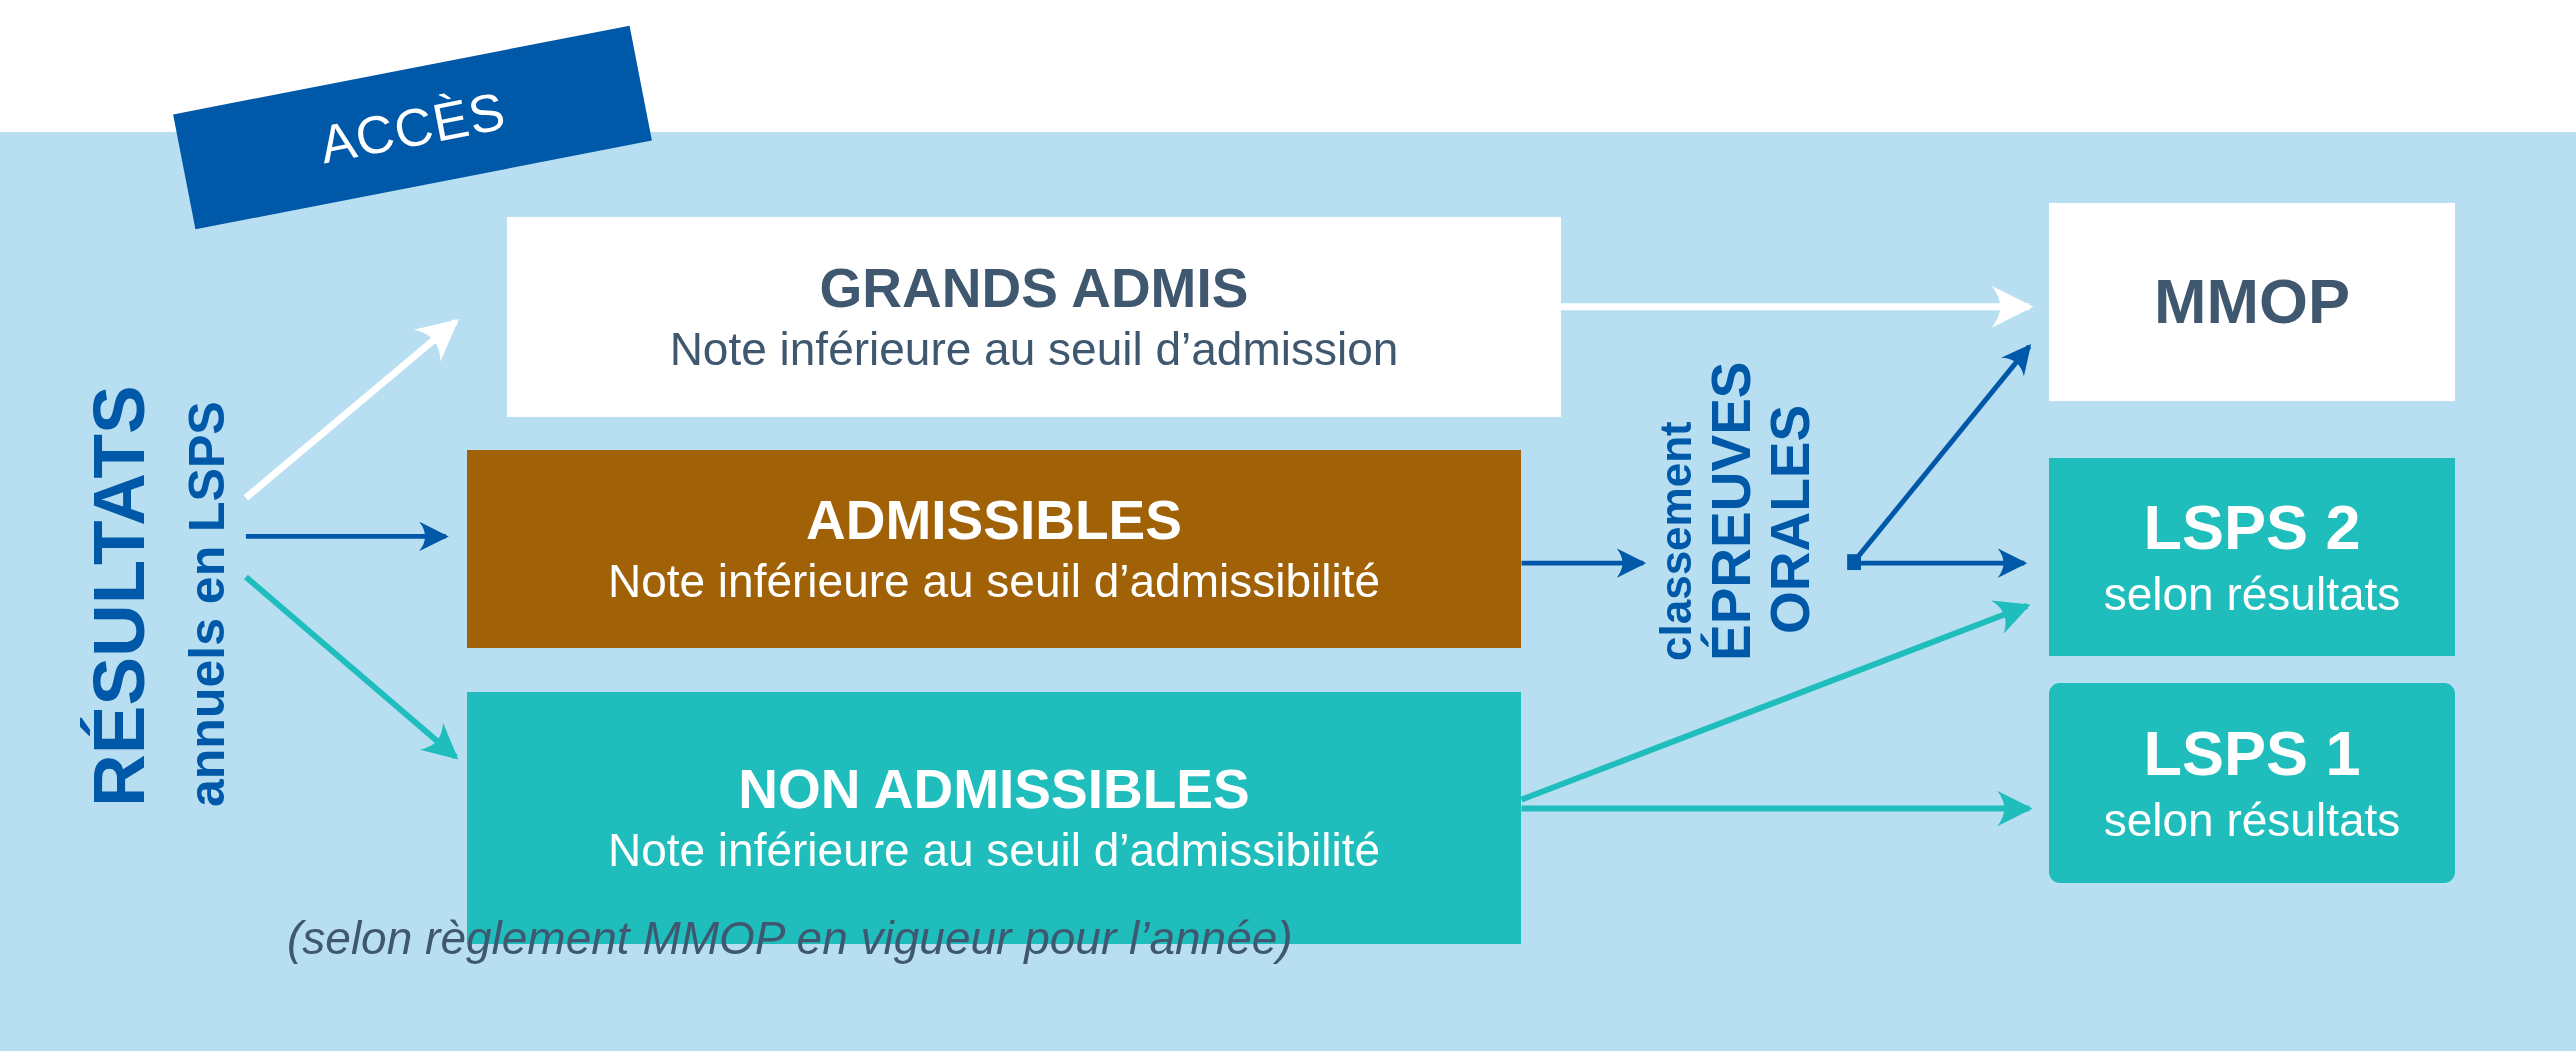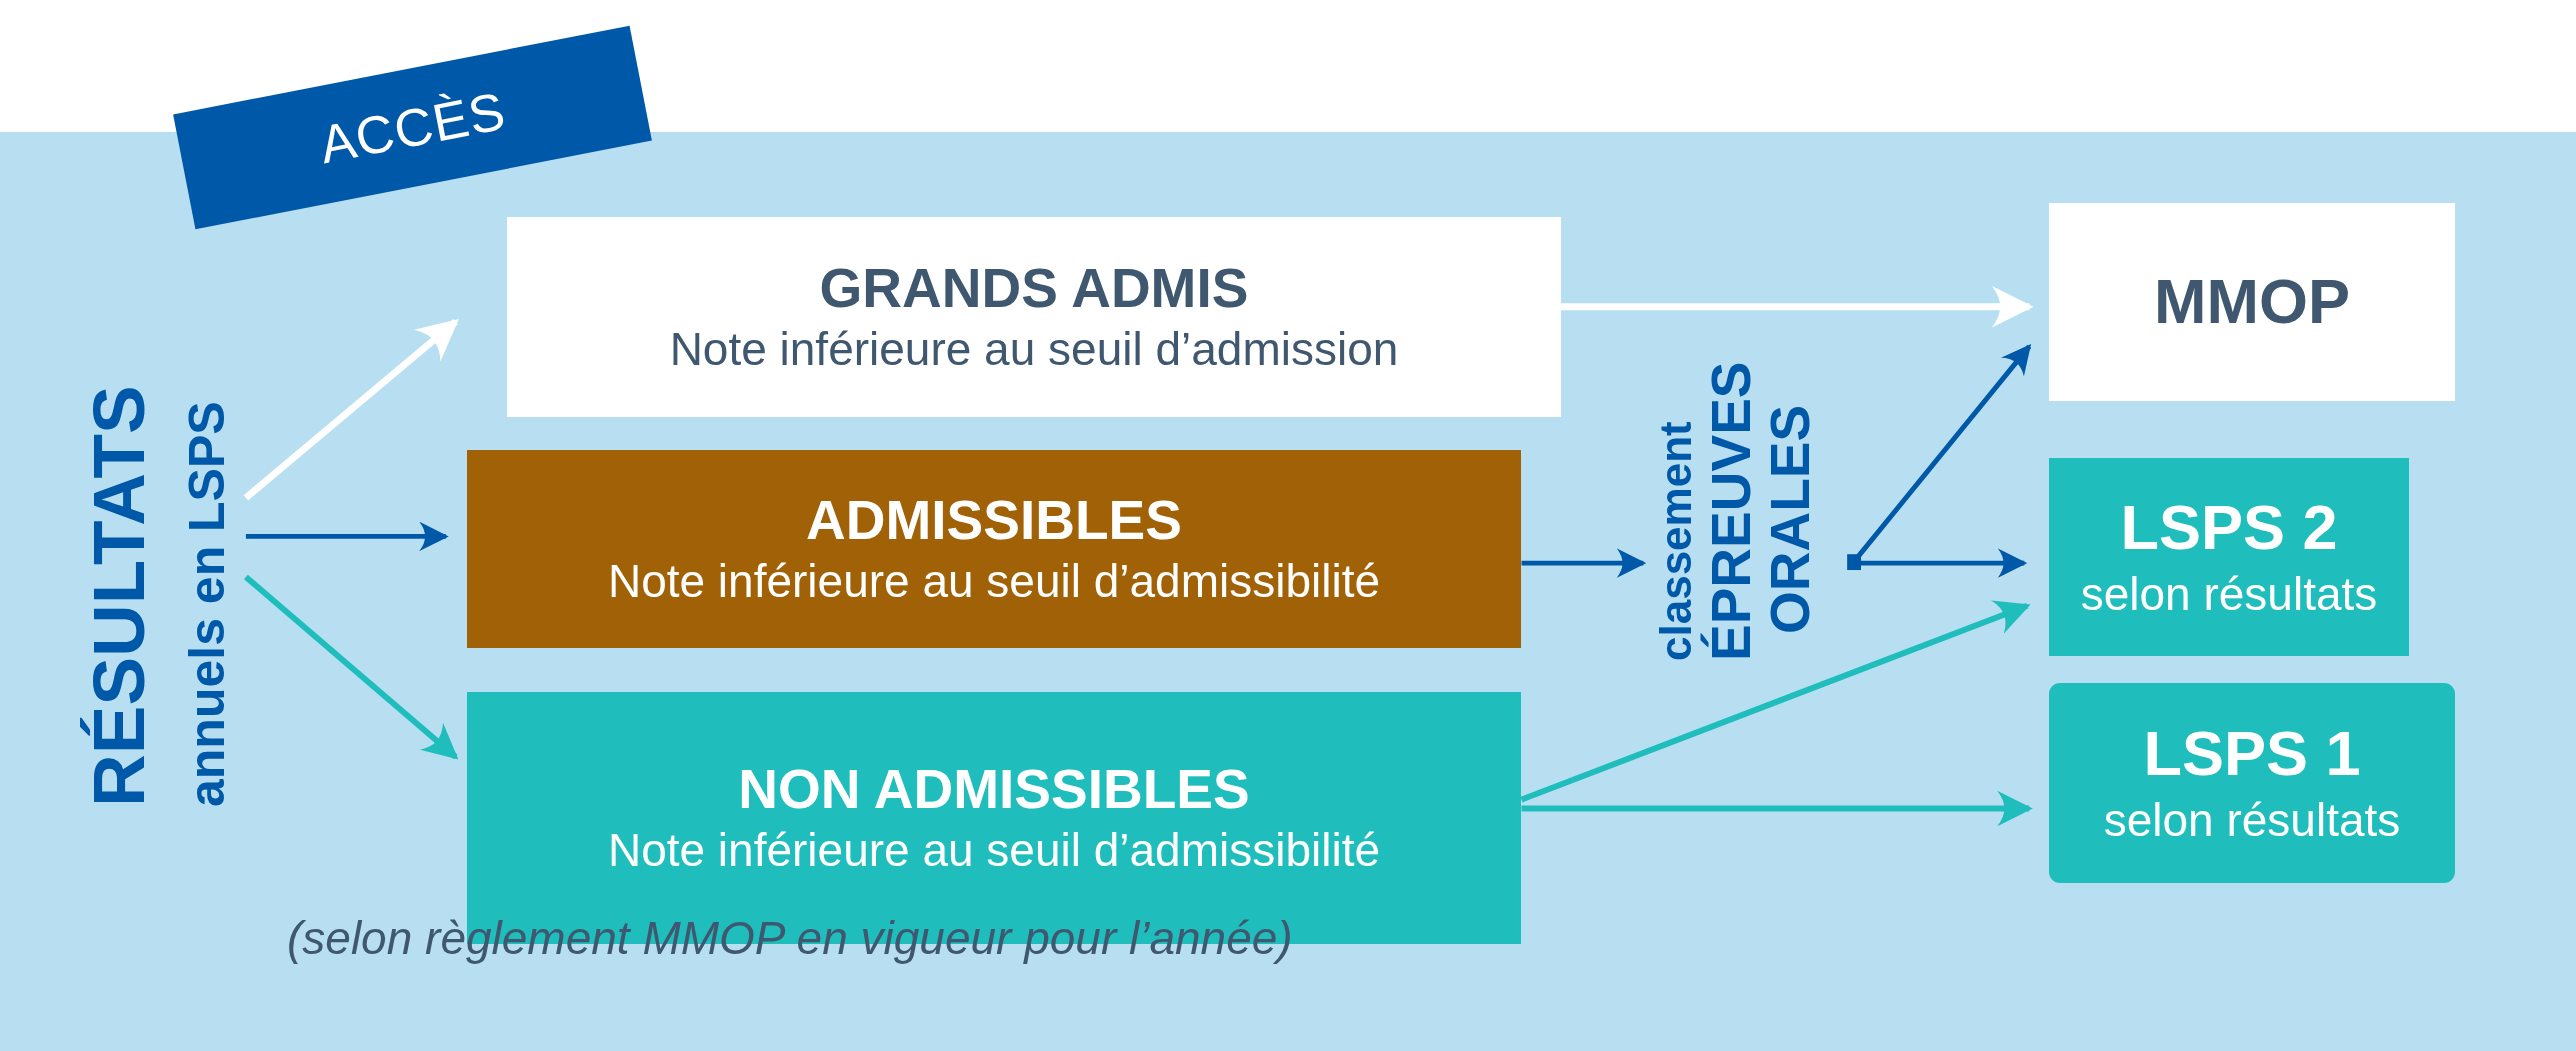--- a/index.html
+++ b/index.html
@@ -42,21 +42,21 @@
   <div class="s">Note inférieure au seuil d’admissibilité</div>
 </div>
 
 <div class="vert" style="left:1651px; top:661px; font-size:44px;">classement</div>
 <div class="vert" style="left:1699px; top:661px; font-size:55px;">ÉPREUVES</div>
 <div class="vert" style="left:1758px; top:634px; font-size:55px;">ORALES</div>
 
 <div class="box white" style="left:2049px; top:203px; width:406px; height:198px;">
   <div class="t" style="font-size:63px;">MMOP</div>
 </div>
-<div class="box teal" style="left:2049px; top:458px; width:360px; height:198px;">
+<div class="box teal" style="left:2049px; top:458px; width:406px; height:198px;">
   <div class="t" style="font-size:63px;">LSPS 2</div>
   <div class="s">selon résultats</div>
 </div>
 <div class="box teal" style="left:2049px; top:683px; width:406px; height:200px;border-radius:11px;">
   <div class="t" style="font-size:63px;">LSPS 1</div>
   <div class="s">selon résultats</div>
 </div>
 
 <div class="foot">(selon règlement MMOP en vigueur pour l’année)</div>
 

